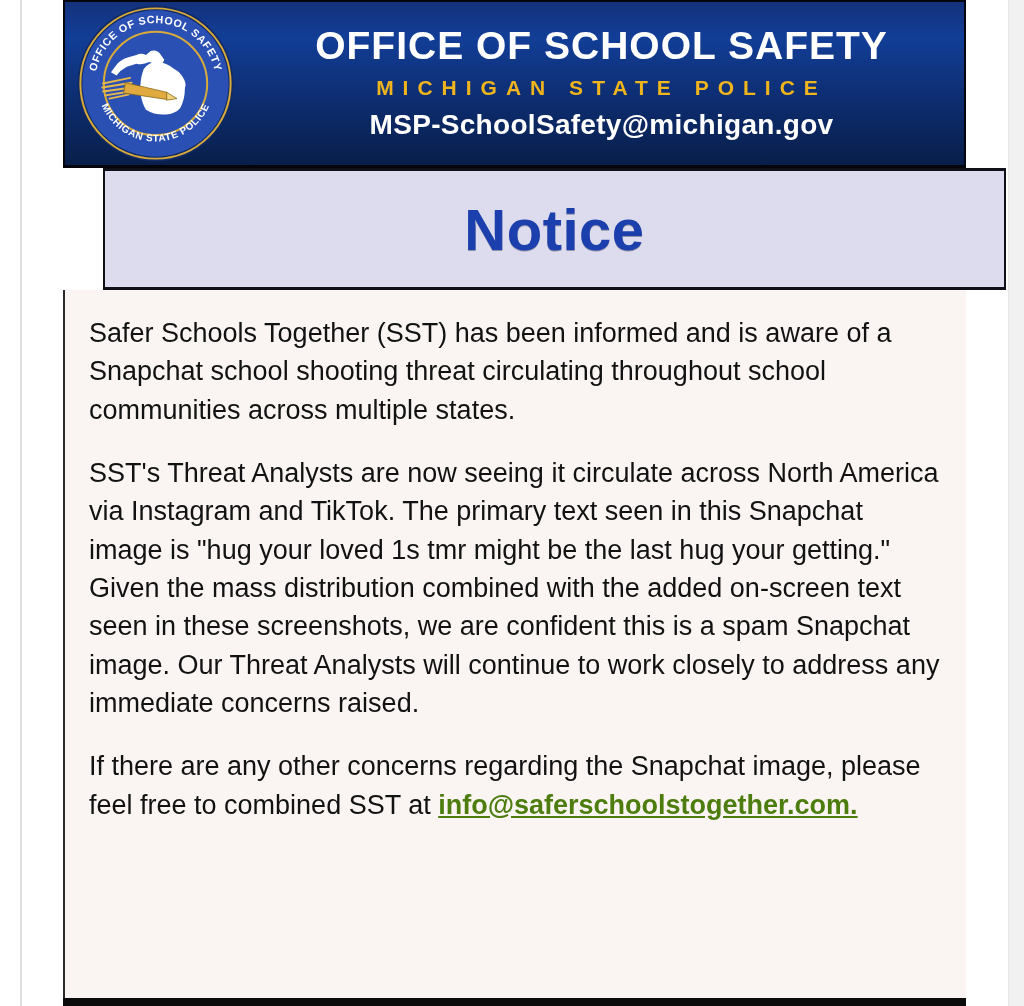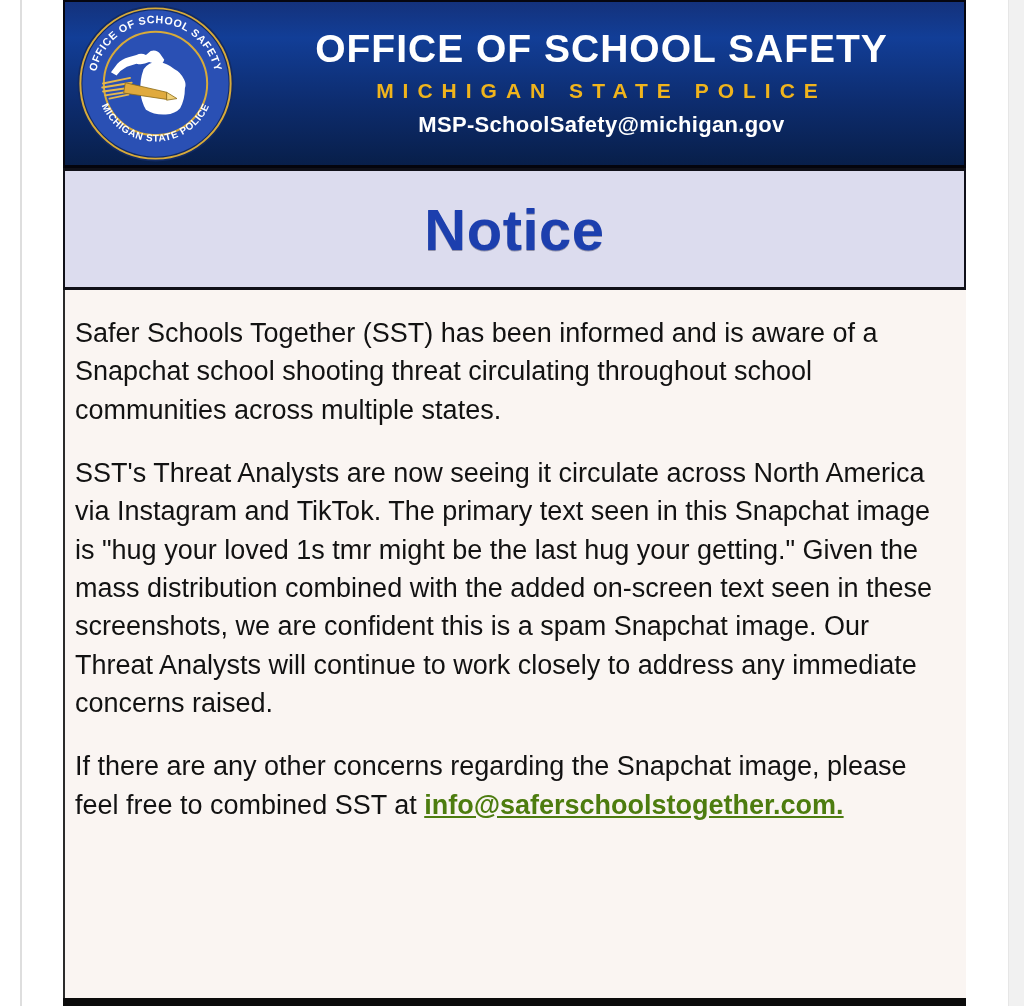--- a/index.html
+++ b/index.html
@@ -14,32 +14,32 @@
 
   
   .header { position:relative; width:903px; height:168px;
             border:2px solid #06060f; border-bottom:3px solid #04040c;
             background:linear-gradient(180deg,#14327c 0%,#123e97 22%,#0d2c6e 62%,#081f4a 100%); }
   .seal { position:absolute; left:11px; top:2px; width:159px; height:159px; }
   .header-text { position:absolute; left:180px; right:6px; top:0; height:100%;
                  display:flex; flex-direction:column; justify-content:center; align-items:center; }
   .h-title { color:#ffffff; font-weight:bold; font-size:39px; letter-spacing:1px; line-height:1.05; }
   .h-sub   { color:#f0b41c; font-weight:bold; font-size:21px; letter-spacing:9px; margin-top:9px; white-space:nowrap; }
-  .h-email { color:#ffffff; font-weight:bold; font-size:22px; letter-spacing:0.3px; margin-top:9px; }
+  .h-email { color:#ffffff; font-weight:bold; font-size:28px; letter-spacing:0.3px; margin-top:9px; }
 
   
   .notice { width:903px; height:122px; background:#dcdcee;
             border:2px solid #101018; border-top-width:3px; border-bottom-width:3px;
-            display:flex; align-items:center; justify-content:center; }
+            display:flex; align-items:center; justify-content:center;margin-left:40px; }
   .notice span { color:#1c3fae; font-weight:bold; font-size:58px; letter-spacing:0.5px;
                  text-shadow:0 1px 0 rgba(10,10,40,0.35); }
 
   
   .bodyarea { position:relative; width:903px; height:716px; background:#faf5f2;
-              border-left:2px solid #2b2b2b; padding:24px 26px 0 10px;
+              border-left:2px solid #2b2b2b; padding:24px 26px 0 24px;
               color:#121212; font-size:27px; line-height:1.42; }
   .bodyarea p { margin:0 0 25px 0; }
   .bodyarea a { color:#4d7c0f; font-weight:bold; text-decoration:underline; }
   .bottom-bar { position:absolute; left:-2px; bottom:0; width:903px; height:8px; background:#0b0b0b; }
 </style>
 </head>
 <body>
 
 <div class="page">
 

